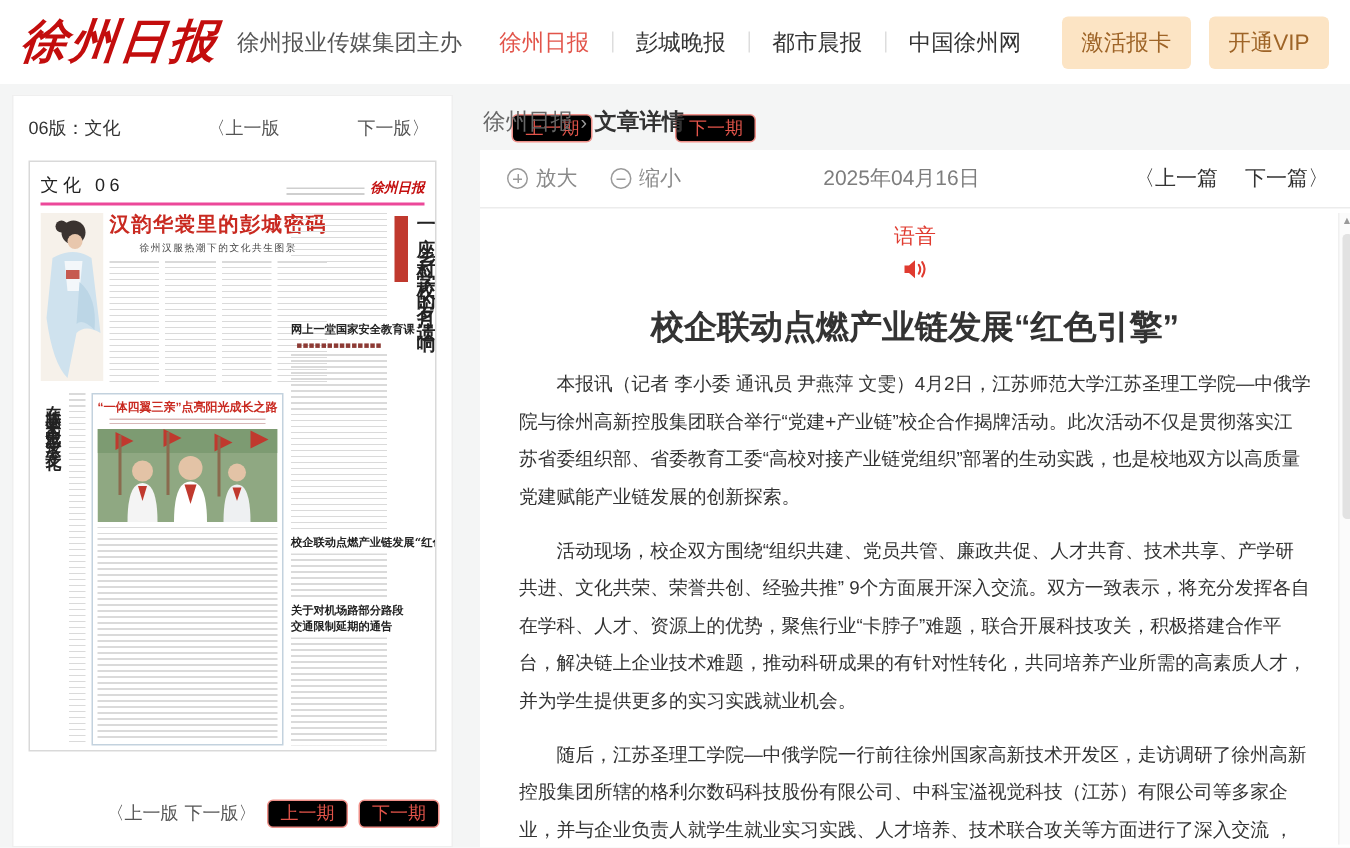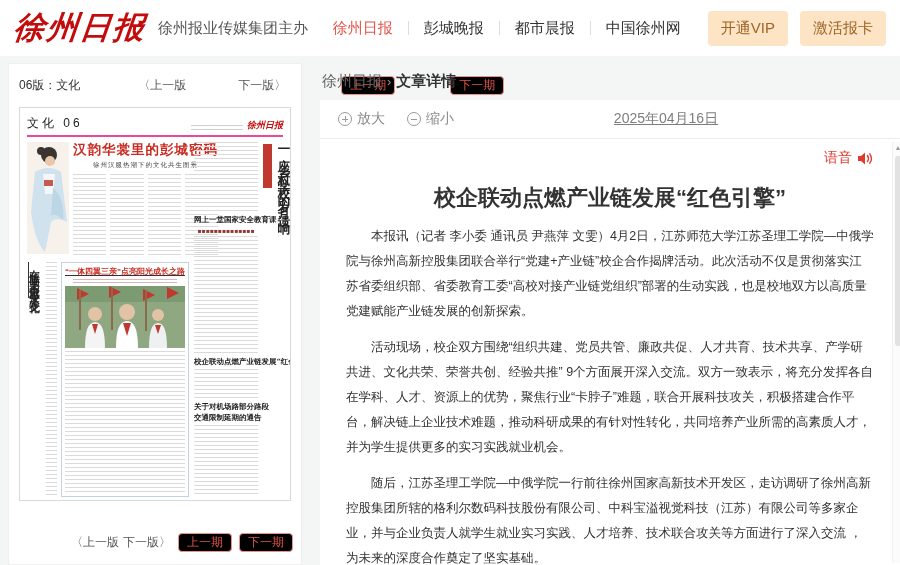--- a/index.html
+++ b/index.html
@@ -47,21 +47,21 @@
   .np-top { display:flex; gap:4px; }
   .np-img { width:42px; height:112px; flex:none; }
   .np-a1 { flex:1; }
   .np-h1 { color:#c92a21; font-weight:bold; font-size:13.5px; text-align:center;
     letter-spacing:1px; line-height:16px; white-space:nowrap; }
   .np-h1s { font-size:6.5px; color:#444; text-align:center; letter-spacing:1px;
     margin-top:3px; white-space:nowrap; }
   .ft { background-image:repeating-linear-gradient(#dadada 0 1px, transparent 1px 4px); }
   .np-cols { display:flex; gap:4px; margin-top:4px; }
   .np-cols .ft { flex:1; height:84px; }
-  .np-low { display:flex; gap:4px; margin-top:4px; flex:1;text-decoration:underline; }
+  .np-low { display:flex; gap:4px; margin-top:4px; flex:1; }
   .np-vL { writing-mode:vertical-rl; font-family:"DejaVu Serif",serif; font-weight:bold;
     font-size:10.5px; letter-spacing:3px; color:#222; width:15px; line-height:15px; }
   .np-lowtxt { width:26px; }
   .np-box { flex:1; border:1px solid #c3d2de; padding:3px; display:flex; flex-direction:column; }
   .np-h2 { color:#c92a21; font-weight:bold; font-size:8px; text-align:center; white-space:nowrap; }
   .np-h2s { height:5px; margin:2px 8px 2px 8px; background-image:repeating-linear-gradient(#d8b8b8 0 1px, transparent 1px 3px); }
   .np-photo { height:62px; }
   .np-box .ft.fill { flex:1; margin-top:3px; }
   .np-h3 { font-weight:bold; font-size:7.5px; color:#222; text-align:center;
     font-family:"DejaVu Serif",serif; margin:3px 0 2px; white-space:nowrap; }
@@ -77,26 +77,26 @@
   .crumb .csep { color:#999; margin:0 5px; font-size:13px; }
   .rpanel { position:absolute; left:320px; top:44px; width:584px; height:465px; background:#fff; }
   .toolbar { height:39px; border-bottom:1px solid #ececec; display:flex; align-items:center;
     padding:0 18px; font-size:14px; color:#8a8a8a; }
   .tool { display:flex; align-items:center; gap:5px; cursor:pointer; margin-right:22px; white-space:nowrap; }
   .tico { width:14px; height:14px; border:1px solid #9a9a9a; border-radius:50%;
     position:relative; display:inline-block; }
   .tico:before, .tico.plus:after { content:""; position:absolute; background:#9a9a9a; }
   .tico:before { left:3px; right:3px; top:5.5px; height:1px; }
   .tico.plus:after { top:3px; bottom:3px; left:5.5px; width:1px; }
-  .tb-date { flex:1; text-align:center; color:#7d7d7d; padding-right:30px;text-decoration:underline; }
+  .tb-date { flex:1; text-align:center; color:#7d7d7d; padding-right:30px; }
   .tb-nav { color:#333; display:flex; gap:18px; }
   .tb-nav span { cursor:pointer; white-space:nowrap; }
   .art { position:relative; padding:0 30px 0 26px; height:425px; overflow:hidden; }
   .voice { text-align:right; padding-top:10px; color:#e03b30; font-size:14px;
-    display:flex; justify-content:flex-end; align-items:center; gap:5px; cursor:pointer; }
+    display:flex; justify-content:flex-end; align-items:center; gap:5px; cursor:pointer;flex-direction:column; }
   .title { text-align:center; font-size:22px; font-weight:600; color:#333; margin:16px 0 8px; }
   .art p { font-size:12.5px; line-height:25px; text-indent:2em; color:#333; margin-top:11px; }
   .scroll { position:absolute; right:1px; top:42px; bottom:2px; width:11px;
     background:#fbfbfb; border-left:1px solid #f0f0f0; }
   .scroll .arrow { color:#9a9a9a; font-size:7px; text-align:center; line-height:12px; cursor:pointer; }
   .scroll .thumb { position:absolute; top:14px; left:2px; width:7px; height:190px;
     background:#e2e2e2; border-radius:3px; cursor:pointer; }
 </style>
 </head>
 <body>
@@ -105,22 +105,22 @@
   <div class="logo">徐州日报</div>
   <div class="org">徐州报业传媒集团主办</div>
   <div class="topnav">
     <span class="nav-it active">徐州日报</span>
     <span class="sep"></span>
     <span class="nav-it">彭城晚报</span>
     <span class="sep"></span>
     <span class="nav-it">都市晨报</span>
     <span class="sep"></span>
     <span class="nav-it">中国徐州网</span>
+    <span class="btn-peach">激活报卡</span>
     <span class="btn-peach">开通VIP</span>
-    <span class="btn-peach">激活报卡</span>
   </div>
 </div>
 
 <div class="main">
 
   <div class="lpanel">
     <div class="side-row">
       <span class="edition">06版：文化</span>
       <span class="pagelinks">〈上一版</span>
       <span class="pagelinks" style="margin-left:4px;">下一版〉</span>
@@ -224,20 +224,24 @@
     <div class="toolbar">
       <span class="tool">
         <span class="tico plus"></span>
         <span>放大</span>
       </span>
       <span class="tool">
         <span class="tico"></span>
         <span>缩小</span>
       </span>
       <span class="tb-date">2025年04月16日</span>
+      <span class="tb-nav">
+        <span>〈上一篇</span>
+        <span>下一篇〉</span>
+      </span>
     </div>
 
     <div class="art">
       <div class="voice">
         <span>语音</span>
         <svg width="17" height="15" viewBox="0 0 17 15">
           <polygon points="1,5 4,5 8,1.5 8,13.5 4,10 1,10" fill="#e03b30"></polygon>
           <path d="M10.5 4.5 Q12.5 7.5 10.5 10.5" stroke="#e03b30" stroke-width="1.4" fill="none" stroke-linecap="round"></path>
           <path d="M12.8 2.8 Q16 7.5 12.8 12.2" stroke="#e03b30" stroke-width="1.4" fill="none" stroke-linecap="round"></path>
         </svg>

